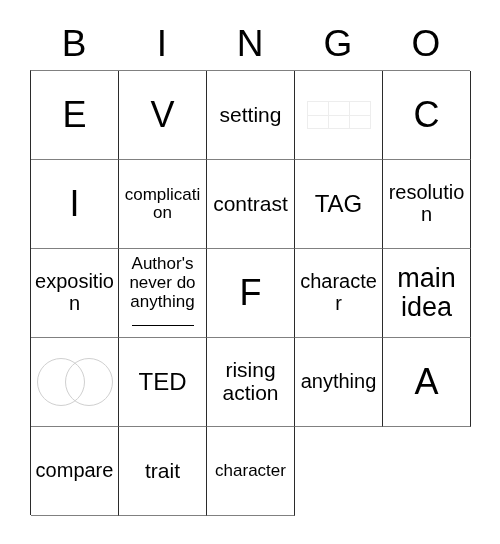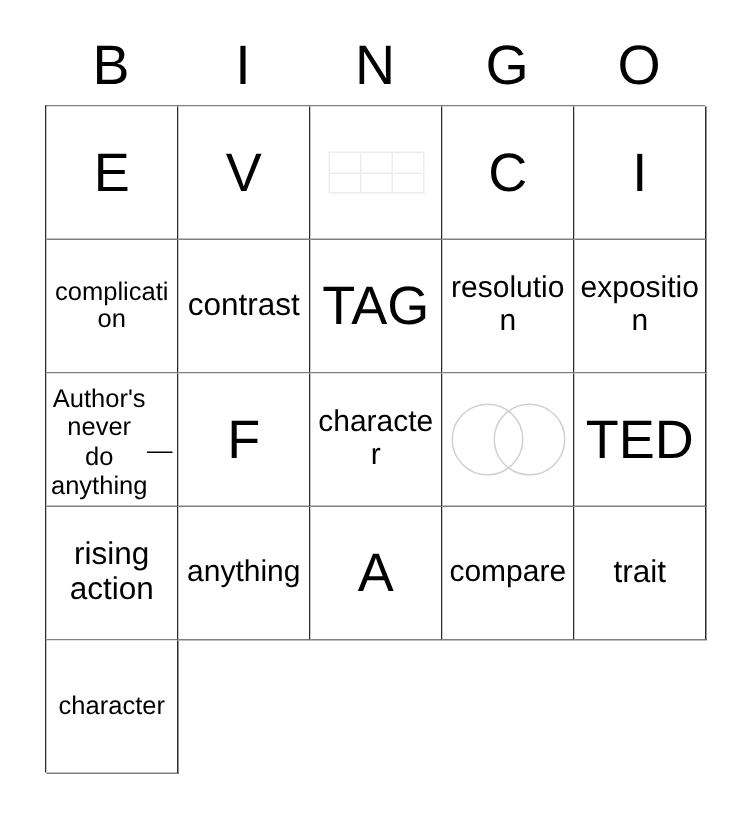--- a/index.html
+++ b/index.html
@@ -76,29 +76,29 @@
     display: block;
     width: 100%;
     text-align: center;
     line-height: 1.08;
     word-wrap: break-word;
     color: #000000;
   }
 
   
   .fs-huge   { font-size: 36px; }
-  .fs-big    { font-size: 36px; }
+  .fs-big    { font-size: 24px; }
   .fs-large  { font-size: 27px; }
   .fs-med    { font-size: 21px; }
   .fs-small  { font-size: 20px; }
   .fs-tiny   { font-size: 17px; }
 
   
   .cell.blank-cell {
-    flex-direction: row;
+    flex-direction: column;
     justify-content: flex-start;
     padding-top: 5px;
   }
   .blank-cell .cell-text { line-height: 1.12; }
   .blank-rule {
     margin-top: 14px;
     width: 62px;
     height: 0;
     border-bottom: 1.5px solid #000000;
     align-self: center;
@@ -161,20 +161,23 @@
   </div>
 
   <div class="grid" id="bingo-grid">
       <div class="cell">
         <span class="cell-text fs-huge">E</span>
       </div>
       <div class="cell">
         <span class="cell-text fs-huge">V</span>
       </div>
       <div class="cell">
+        <span class="cell-text fs-med">setting</span>
+      </div>
+      <div class="cell">
         <div class="mini-table">
           <div class="mini-cell empty"></div>
           <div class="mini-cell empty"></div>
           <div class="mini-cell empty"></div>
           <div class="mini-cell empty"></div>
           <div class="mini-cell empty"></div>
           <div class="mini-cell empty"></div>
         </div>
       </div>
       <div class="cell">
@@ -200,20 +203,23 @@
       </div>
       <div class="cell blank-cell">
         <span class="cell-text fs-tiny">Author's never do anything</span>
         <div class="blank-rule"></div>
       </div>
       <div class="cell">
         <span class="cell-text fs-huge">F</span>
       </div>
       <div class="cell">
         <span class="cell-text fs-small">character</span>
+      </div>
+      <div class="cell">
+        <span class="cell-text fs-large">main idea</span>
       </div>
       <div class="cell">
         <div class="venn">
           <div class="venn-circle left"></div>
           <div class="venn-circle right"></div>
         </div>
       </div>
       <div class="cell">
         <span class="cell-text fs-big">TED</span>
       </div>

